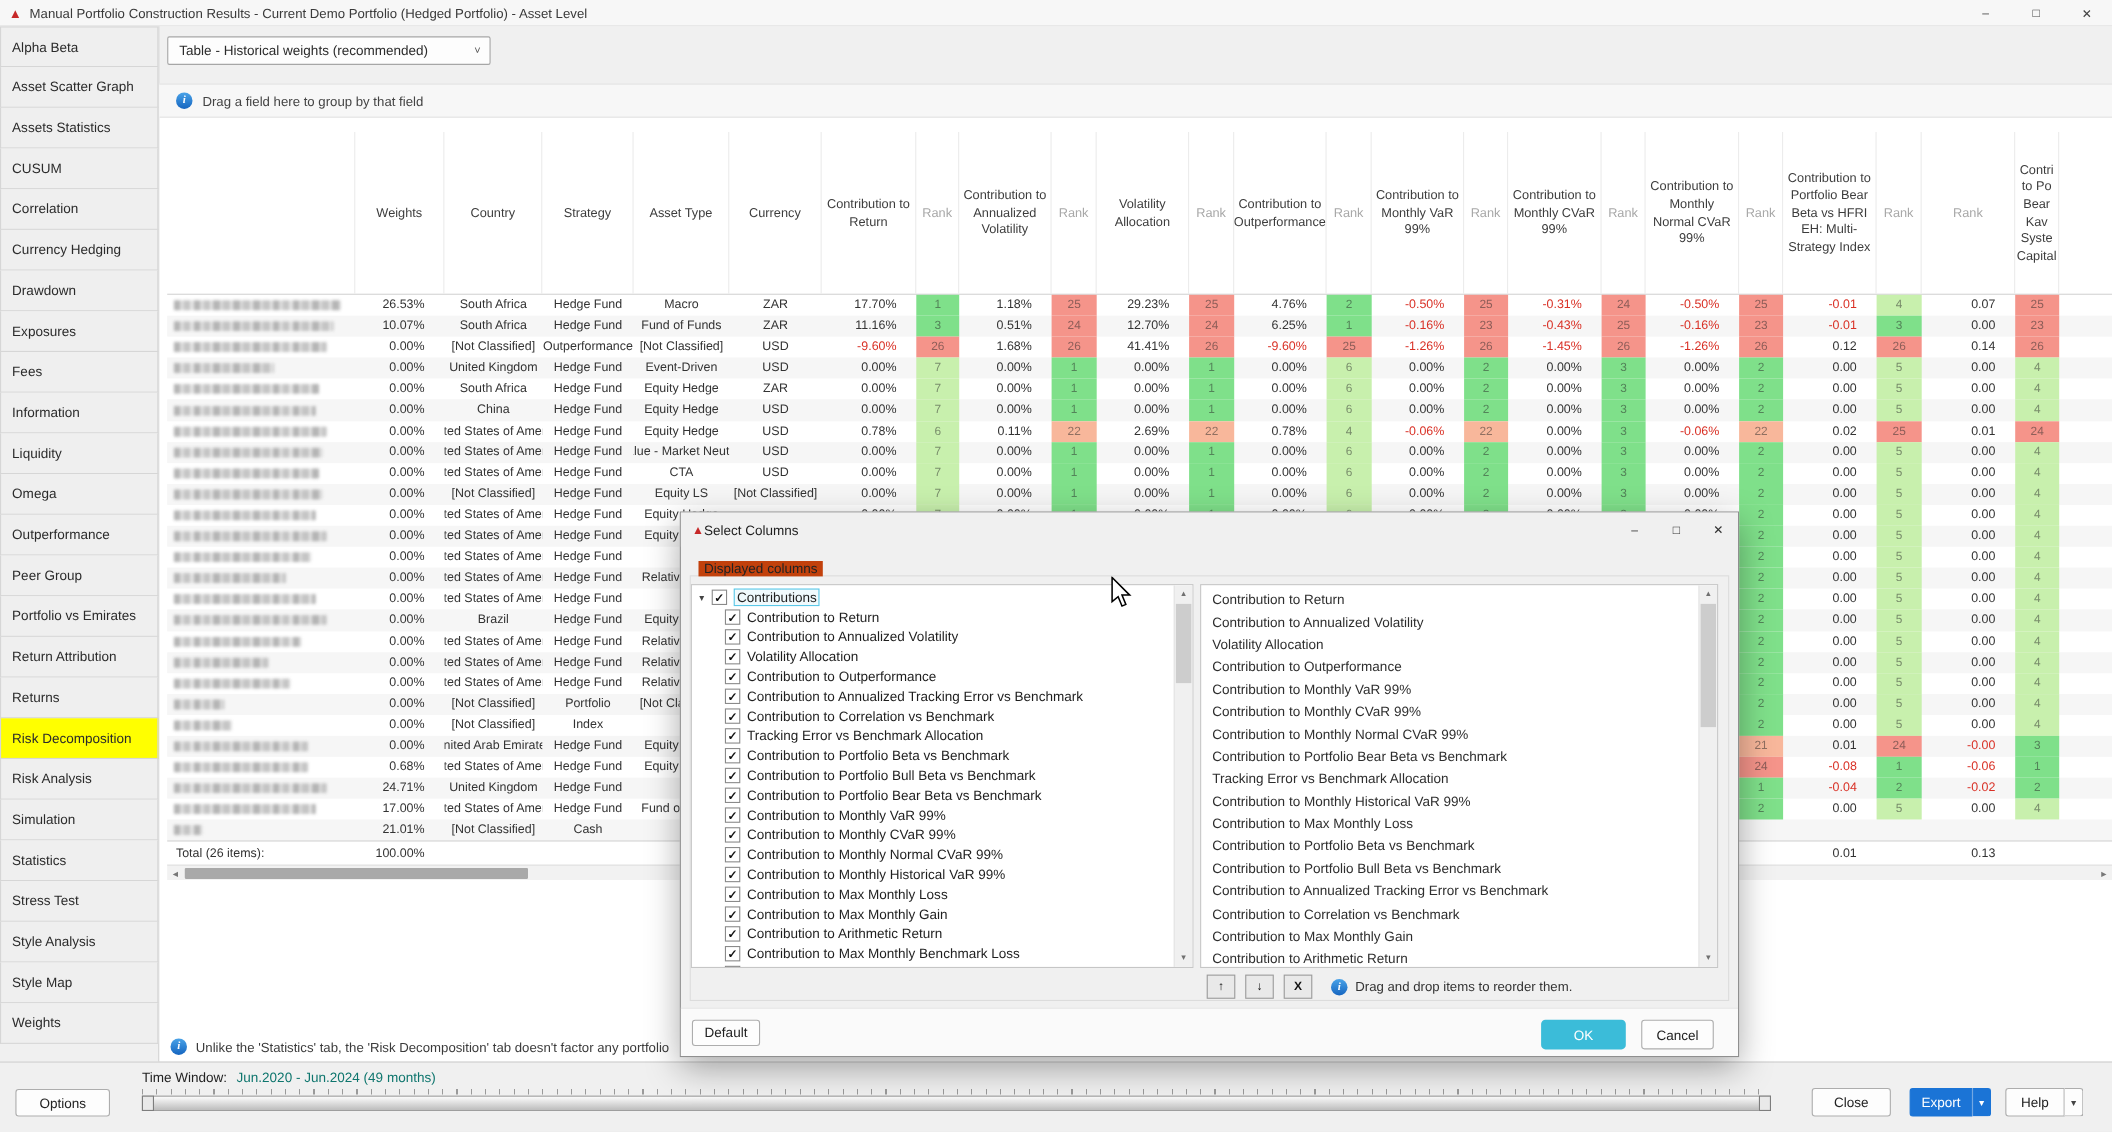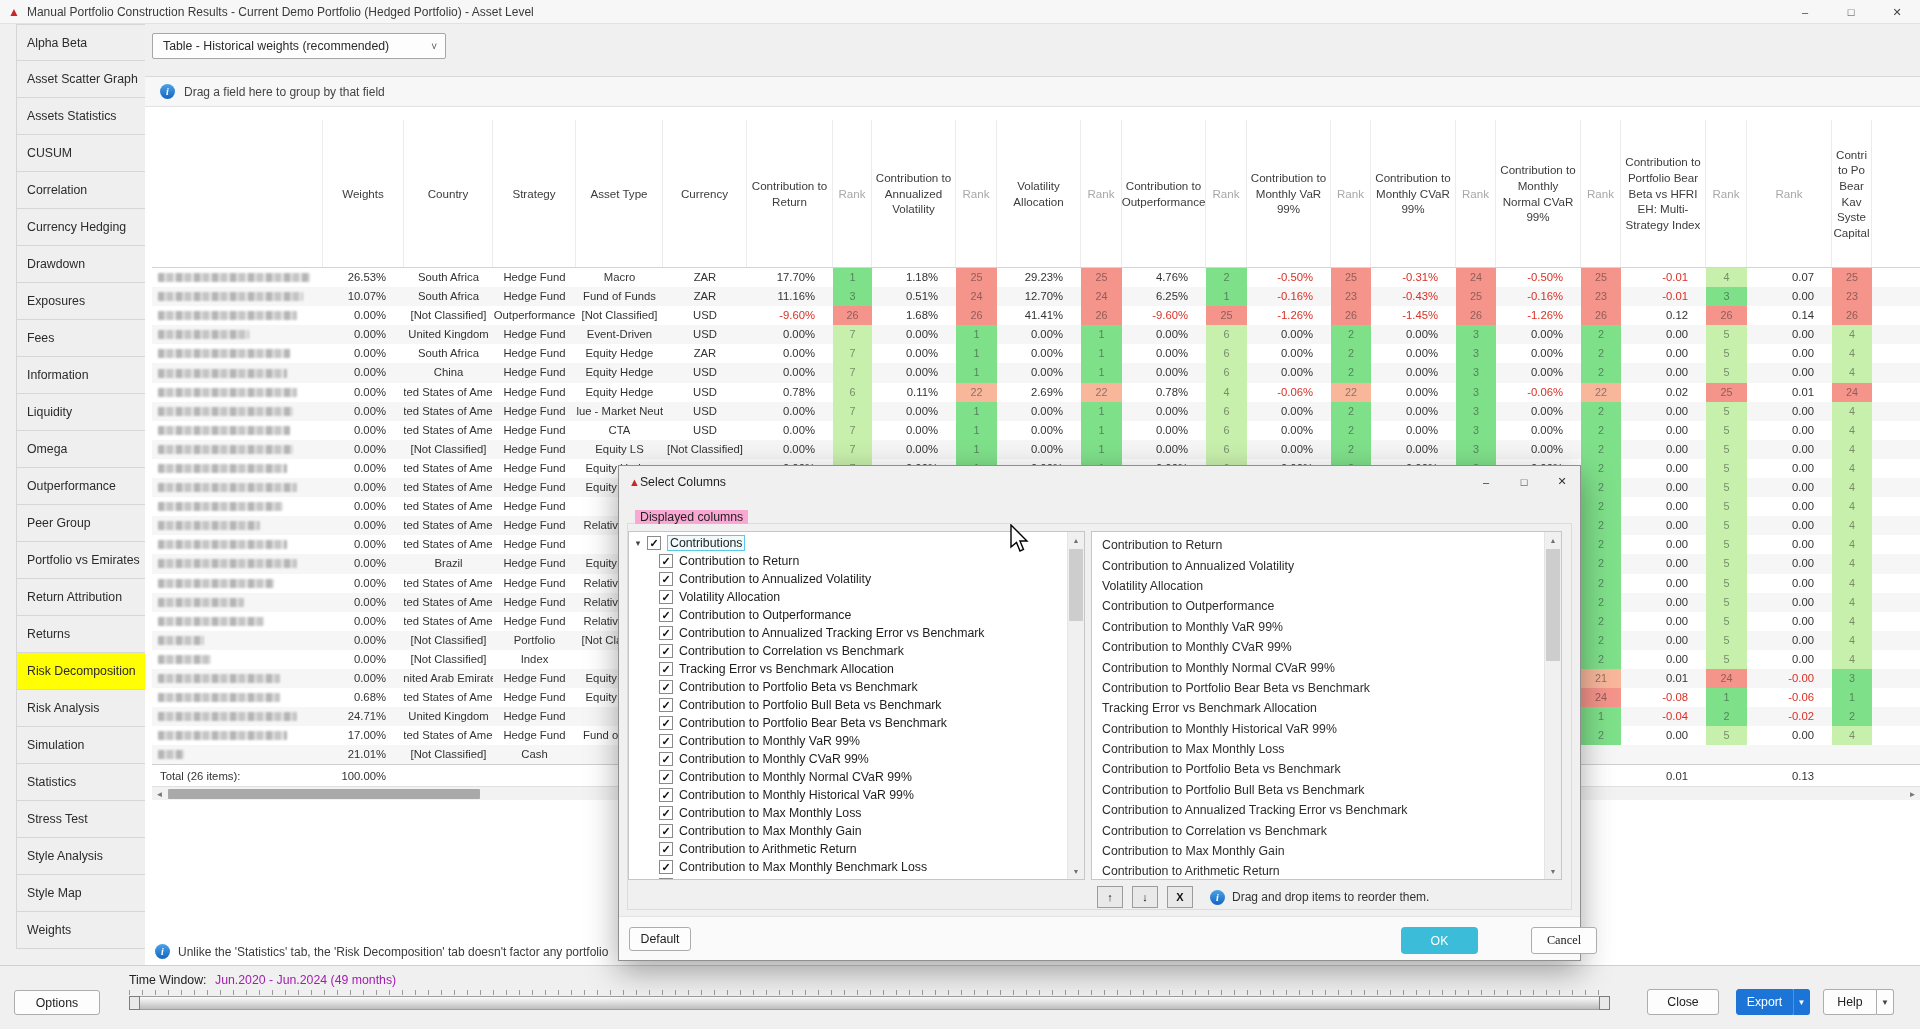--- a/index.html
+++ b/index.html
@@ -7,21 +7,21 @@
   .window{position:relative;width:1920px;height:1029px;background:#f0f0f0;overflow:hidden;}
 
   
   .titlebar{position:absolute;left:0;top:0;width:1920px;height:24px;background:#f7f7f7;border-bottom:1px solid #e2e2e2;display:flex;align-items:center;}
   .titlebar .logo{margin-left:8px;font-size:12px;color:#c62828;}
   .titlebar .title{margin-left:7px;font-size:12px;color:#3a3a3a;}
   .wctrl{position:absolute;right:0;top:0;height:24px;display:flex;}
   .wctrl span{width:46px;height:24px;display:flex;align-items:center;justify-content:center;font-size:11px;color:#444;}
 
   
-  .sidebar{position:absolute;left:16px;top:24px;width:145px;height:1005px;background:#f0f0f0;border-right:1px solid #c9c9c9;}
+  .sidebar{position:absolute;left:0;top:24px;width:145px;height:1005px;background:#f0f0f0;border-right:1px solid #c9c9c9;}
   .sb-item{height:37px;border:1px solid #d6d6d6;border-top:none;background:#efefef;display:flex;align-items:center;padding-left:10px;font-size:12.3px;color:#2b2b2b;white-space:nowrap;overflow:hidden;}
   .sb-item:first-child{border-top:1px solid #d6d6d6;}
   .sb-item.active{background:#ffff00;}
 
   
   .main{position:absolute;left:145px;top:24px;right:0;bottom:64px;background:#f0f0f0;}
   .dd{position:absolute;left:7px;top:9px;width:294px;height:26px;background:#fdfdfd;border:1px solid #a6a6a6;border-radius:2px;display:flex;align-items:center;font-size:12.3px;color:#2b2b2b;padding-left:10px;}
   .dd .caret{position:absolute;right:8px;color:#555;font-size:10px;}
   .content{position:absolute;left:0;top:52px;right:0;bottom:0;background:#ffffff;border-top:1px solid #d9d9d9;}
   .groupbar{position:absolute;left:0;top:0;right:0;height:30px;background:#f7f7f7;border-bottom:1px solid #e3e3e3;display:flex;align-items:center;font-size:12px;color:#444;}
@@ -47,42 +47,42 @@
   .total .td.label{padding-left:8px;}
   .hscroll{position:relative;height:14px;background:#f2f2f2;border-top:1px solid #e0e0e0;margin-top:0px;}
   .hthumb{position:absolute;left:16px;top:2px;width:312px;height:10px;background:#a9a9a9;border-radius:1px;}
   .harrow{position:absolute;top:0;width:15px;height:14px;display:flex;align-items:center;justify-content:center;font-size:8px;color:#777;}
   .footnote{position:absolute;left:10px;top:867px;display:flex;align-items:center;font-size:12px;color:#3b3b3b;}
   .footnote .info-i{margin-right:8px;}
 
   
   .bottombar{position:absolute;left:0;bottom:0;width:1920px;height:64px;background:#f0f0f0;border-top:1px solid #d0d0d0;}
   .tw-label{position:absolute;left:129px;top:7px;font-size:12.3px;color:#222;}
-  .tw-value{position:absolute;left:215px;top:7px;font-size:12.3px;color:#a21caf;}
+  .tw-value{position:absolute;left:215px;top:7px;font-size:12.3px;color:#0f766e;}
   .ticks{position:absolute;left:129px;top:24px;width:1481px;height:5px;background:repeating-linear-gradient(90deg,#9a9a9a 0 1px,transparent 1px 13px);}
   .slider{position:absolute;left:129px;top:30px;width:1481px;height:14px;background:linear-gradient(#fcfcfc,#bdbdbd);border:1px solid #9e9e9e;}
   .handle{position:absolute;top:-1px;width:11px;height:14px;background:#e9e9e9;border:1px solid #7d7d7d;}
   .handle.left{left:-1px;} .handle.right{right:-1px;}
   .btn{position:absolute;height:26px;background:#fdfdfd;border:1px solid #adadad;border-radius:3px;display:flex;align-items:center;justify-content:center;font-size:12.3px;color:#222;}
   .options-btn{left:14px;top:24px;width:86px;height:25px;}
   .close-btn{left:1647px;top:23px;width:72px;}
   .export-btn{left:1736px;top:23px;width:57px;background:#1b74d6;border:1px solid #1b74d6;border-radius:3px 0 0 3px;color:#fff;}
   .export-arrow{left:1793px;top:23px;width:17px;background:#1b74d6;border:1px solid #1b74d6;border-left:1px solid #4b92e0;border-radius:0 3px 3px 0;color:#fff;font-size:8px;}
   .help-btn{left:1823px;top:23px;width:54px;border-radius:3px 0 0 3px;}
   .help-arrow{left:1877px;top:23px;width:17px;border-left:none;border-radius:0 3px 3px 0;font-size:8px;color:#444;}
 
   
   .dialog{position:absolute;left:618px;top:465px;width:963px;height:496px;background:#f0f0f0;border:1px solid #8f8f8f;box-shadow:0 10px 30px rgba(0,0,0,.35);z-index:50;}
   .dlg-title{position:absolute;left:0;top:0;right:0;height:31px;display:flex;align-items:center;background:#f0f0f0;}
   .dlg-title .logo{margin-left:10px;font-size:11px;color:#c62828;}
   .dlg-title .t{margin-left:0;font-size:12.3px;color:#1e1e1e;}
   .dlg-ctrl{position:absolute;right:6px;top:0;height:31px;display:flex;gap:14px;align-items:center;}
   .dlg-ctrl span{width:24px;text-align:center;font-size:11px;color:#333;}
   .groupbox{position:absolute;left:8px;right:8px;top:57px;bottom:50px;border:1px solid #dcdcdc;}
-  .gb-label{position:absolute;left:16px;top:44px;background:#f9a8d4;padding:0 5px;font-size:12.3px;color:#222;z-index:2;}
+  .gb-label{position:absolute;left:16px;top:44px;background:#c2410c;padding:0 5px;font-size:12.3px;color:#222;z-index:2;}
   .panel{position:absolute;background:#fff;border:1px solid #c6c6c6;overflow:hidden;}
   .tree-panel{left:9px;top:65px;width:457px;height:349px;}
   .list-panel{left:472px;top:65px;width:471px;height:349px;}
   .vscroll{position:absolute;right:0;top:0;bottom:0;width:17px;background:#f0f0f0;border-left:1px solid #e4e4e4;}
   .vscroll .arr{position:absolute;left:0;width:16px;height:16px;display:flex;align-items:center;justify-content:center;font-size:7px;color:#707070;}
   .vscroll .arr.up{top:0;} .vscroll .arr.dn{bottom:0;}
   .vthumb{position:absolute;left:1px;width:14px;background:#cdcdcd;}
   .tree-rows{position:absolute;left:0;top:2px;right:17px;}
   .tree-row{height:18px;display:flex;align-items:center;font-size:12.3px;color:#1e1e1e;white-space:nowrap;}
   .tree-row .tri{width:18px;text-align:center;font-size:9px;color:#444;}
@@ -92,21 +92,21 @@
   .list-rows{position:absolute;left:0;top:3px;right:17px;}
   .list-row{height:20.4px;display:flex;align-items:center;padding-left:10px;font-size:12.3px;color:#2e2e2e;white-space:nowrap;overflow:hidden;}
   .reorder{position:absolute;left:478px;top:420px;display:flex;align-items:center;}
   .sq-btn{width:26px;height:22px;background:#e9e9e9;border:1px solid #9c9c9c;display:flex;align-items:center;justify-content:center;font-size:11px;font-weight:bold;color:#111;margin-right:9px;}
   .reorder .hint{display:flex;align-items:center;font-size:12px;color:#333;margin-left:8px;}
   .reorder .info-i{margin-right:7px;}
   .dlg-footer{position:absolute;left:0;right:0;top:450px;bottom:0;background:#fafafa;border-top:1px solid #e3e3e3;}
   .dlg-btn{position:absolute;top:10px;height:27px;display:flex;align-items:center;justify-content:center;font-size:12.3px;border-radius:3px;}
   .default-btn{left:10px;width:62px;height:24px;background:#fdfdfd;border:1px solid #adadad;color:#222;}
   .ok-btn{left:782px;width:77px;background:#3bbcd9;color:#fff;border:none;border-radius:4px;}
-  .cancel-btn{left:912px;width:66px;background:#fdfdfd;border:1px solid #adadad;color:#222;font-family:Liberation Serif, serif;}
+  .cancel-btn{left:873px;width:66px;background:#fdfdfd;border:1px solid #adadad;color:#222;}
 
   .cursor{position:absolute;left:1008px;top:524px;z-index:100;pointer-events:none;}
 </style>
 </head>
 <body>
 
 <div class="window">
 
   <div class="titlebar">
     <span class="logo">▲</span>

